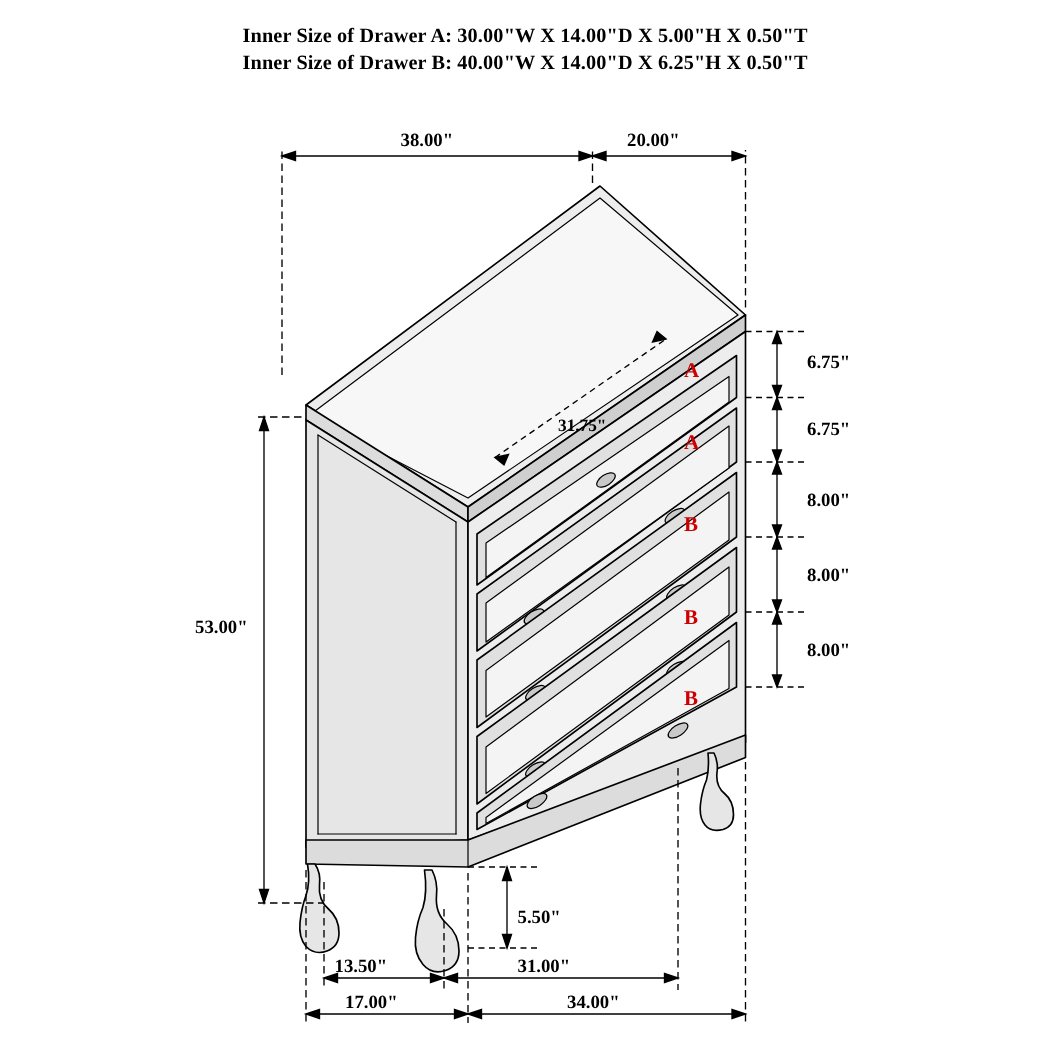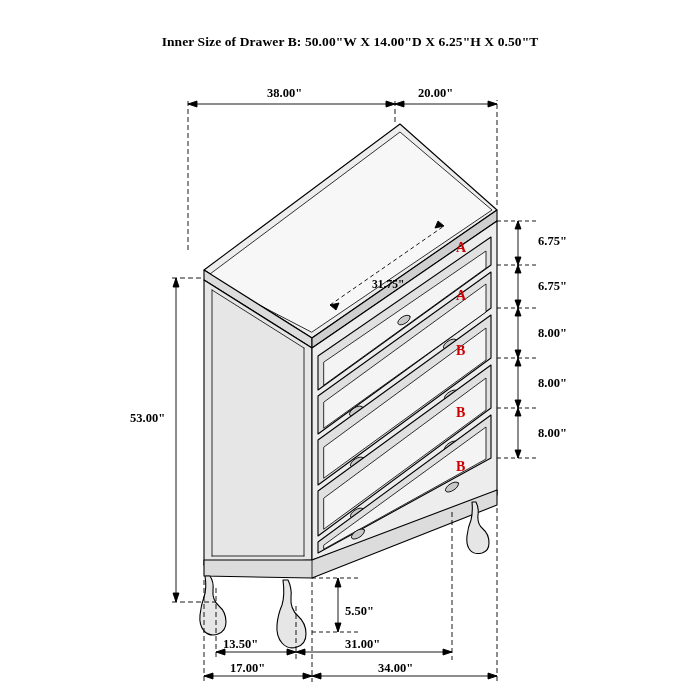--- a/index.html
+++ b/index.html
@@ -53,21 +53,22 @@
     font-weight: bold;
     font-size: 14px;
     color: #cc0000;
   }
 </style>
 </head>
 <body>
 
 <div id="page">
 
-  <div class="hdr" id="hdr2">Inner Size of Drawer B: 50.00"W X 14.00"D X 6.25"H X 0.50"T</div>
+  <div class="hdr" id="hdr1">Inner Size of Drawer A: 30.00"W X 14.00"D X 5.00"H X 0.50"T</div>
+  <div class="hdr" id="hdr2">Inner Size of Drawer B: 40.00"W X 14.00"D X 6.25"H X 0.50"T</div>
 
   <svg class="layer" viewBox="0 0 700 700">
     <g fill="none" stroke="#000000" stroke-width="1.1" stroke-linejoin="round" stroke-linecap="round">
 
       <polygon points="204,270 400,124 497,210 312,338" fill="#ededed" stroke="#000000"></polygon>
       <polygon points="206,277 400,132 492,210 312,332" fill="#f7f7f7" stroke="#000000" stroke-width="0.8"></polygon>
 
       <polygon points="204,270 312,338 312,348 204,280" fill="#dcdcdc" stroke="#000000"></polygon>
       <polygon points="312,338 497,210 497,221 312,348" fill="#cfcfcf" stroke="#000000"></polygon>
 

